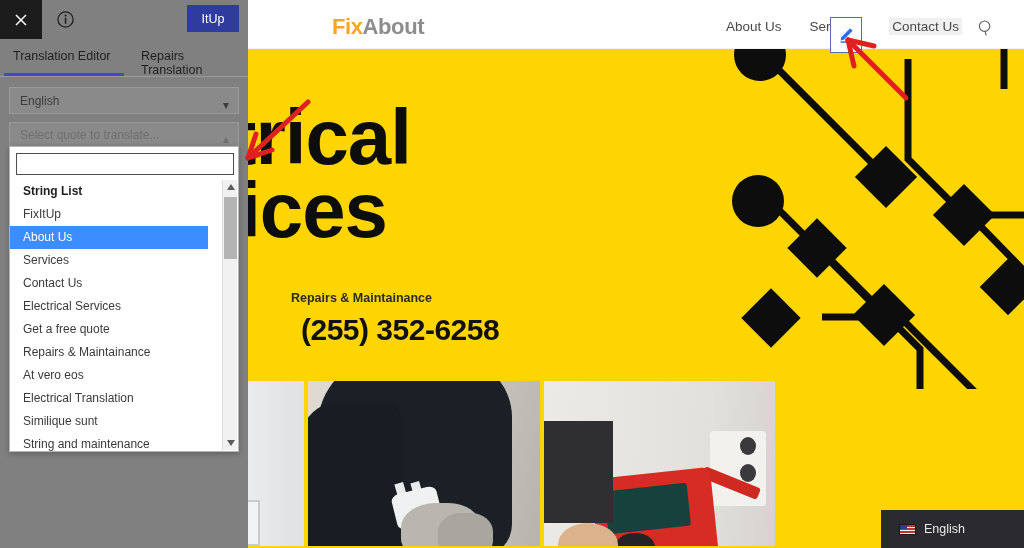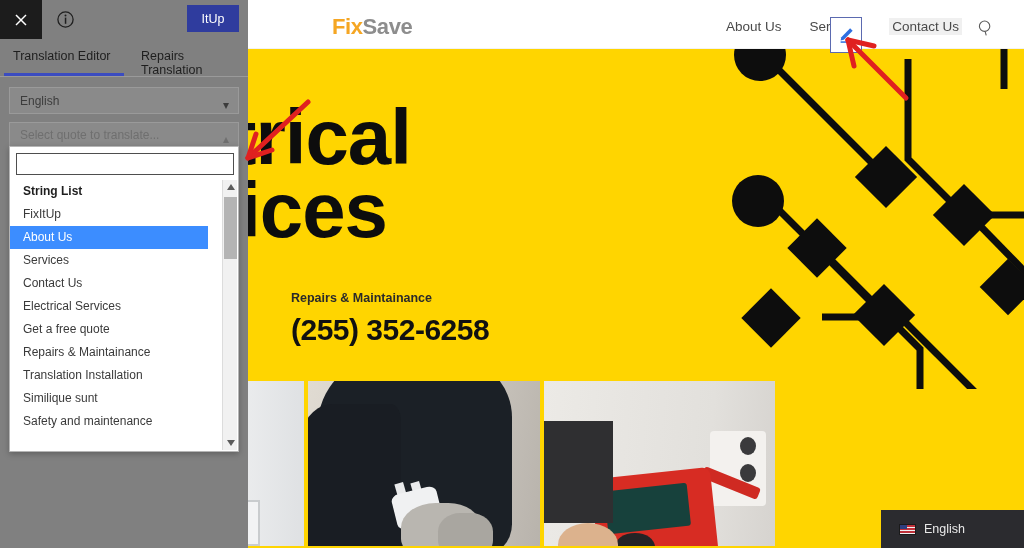--- a/index.html
+++ b/index.html
@@ -61,21 +61,21 @@
     position: absolute; left: 73px; top: 242px;
     width: 152px; height: 44px; background: #111111; color: #ffffff;
     border: none; font-size: 14px; font-weight: bold;
     font-family: "Liberation Sans", sans-serif; cursor: pointer;
   }
   .phone-label {
     position: absolute; left: 291px; top: 242px;
     font-size: 12.5px; font-weight: bold; color: #2a2a2a;
   }
   .phone-num {
-    position: absolute; left: 291px; top: 264px;
+    position: absolute; left: 301px; top: 264px;
     font-size: 30px; font-weight: bold; color: #111111; letter-spacing: -0.5px;
   }
 
   
   .gallery {
     position: absolute; left: 73px; top: 332px; width: 702px; height: 165px;
     display: flex; gap: 4px; overflow: hidden;
   }
   .shot { flex: 1; position: relative; overflow: hidden; background: #bdbdbd; }
 
@@ -218,21 +218,21 @@
 </style>
 </head>
 <body>
 
 <div id="root">
 
   <div class="site">
 
     <div class="site-header">
       <div class="brand">
-        <span class="b1">Fix</span><span class="b2">Save</span>
+        <span class="b1">Fix</span><span class="b2">About</span>
       </div>
 
       <nav class="nav">
         <a href="#">About Us</a>
         <a href="#">Services</a>
         <a href="#" class="hl">Contact Us</a>
       </nav>
 
       <div class="nav-search">
         <svg width="18" height="18" viewBox="0 0 18 18">
@@ -373,23 +373,24 @@
 
       <div class="dd-list">
         <div class="dd-head">String List</div>
         <div class="dd-item">FixItUp</div>
         <div class="dd-item sel">About Us</div>
         <div class="dd-item">Services</div>
         <div class="dd-item">Contact Us</div>
         <div class="dd-item">Electrical Services</div>
         <div class="dd-item">Get a free quote</div>
         <div class="dd-item">Repairs &amp; Maintainance</div>
-        <div class="dd-item">Translation Installation</div>
+        <div class="dd-item">At vero eos</div>
+        <div class="dd-item">Electrical Translation</div>
         <div class="dd-item">Similique sunt</div>
-        <div class="dd-item">Safety and maintenance</div>
+        <div class="dd-item">String and maintenance</div>
 
       </div>
 
       <div class="dd-scroll">
         <div class="arr up">
           <svg width="8" height="6" viewBox="0 0 8 6">
               <polygon points="4,0 8,6 0,6" fill="#5c5c5c"></polygon>
             </svg>
         </div>
         <div class="dd-thumb"></div>

